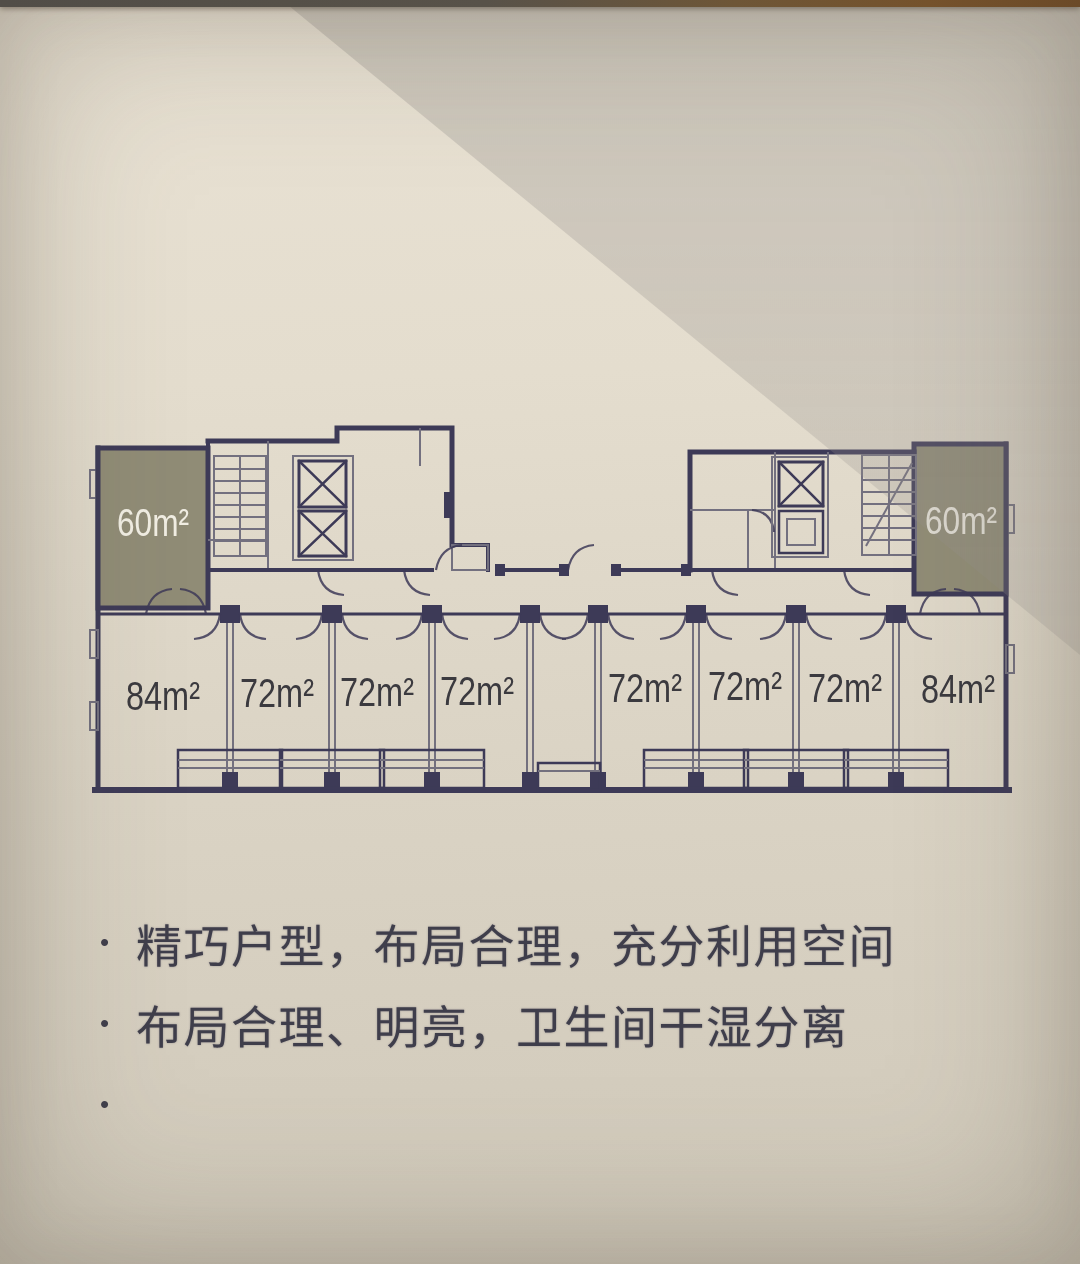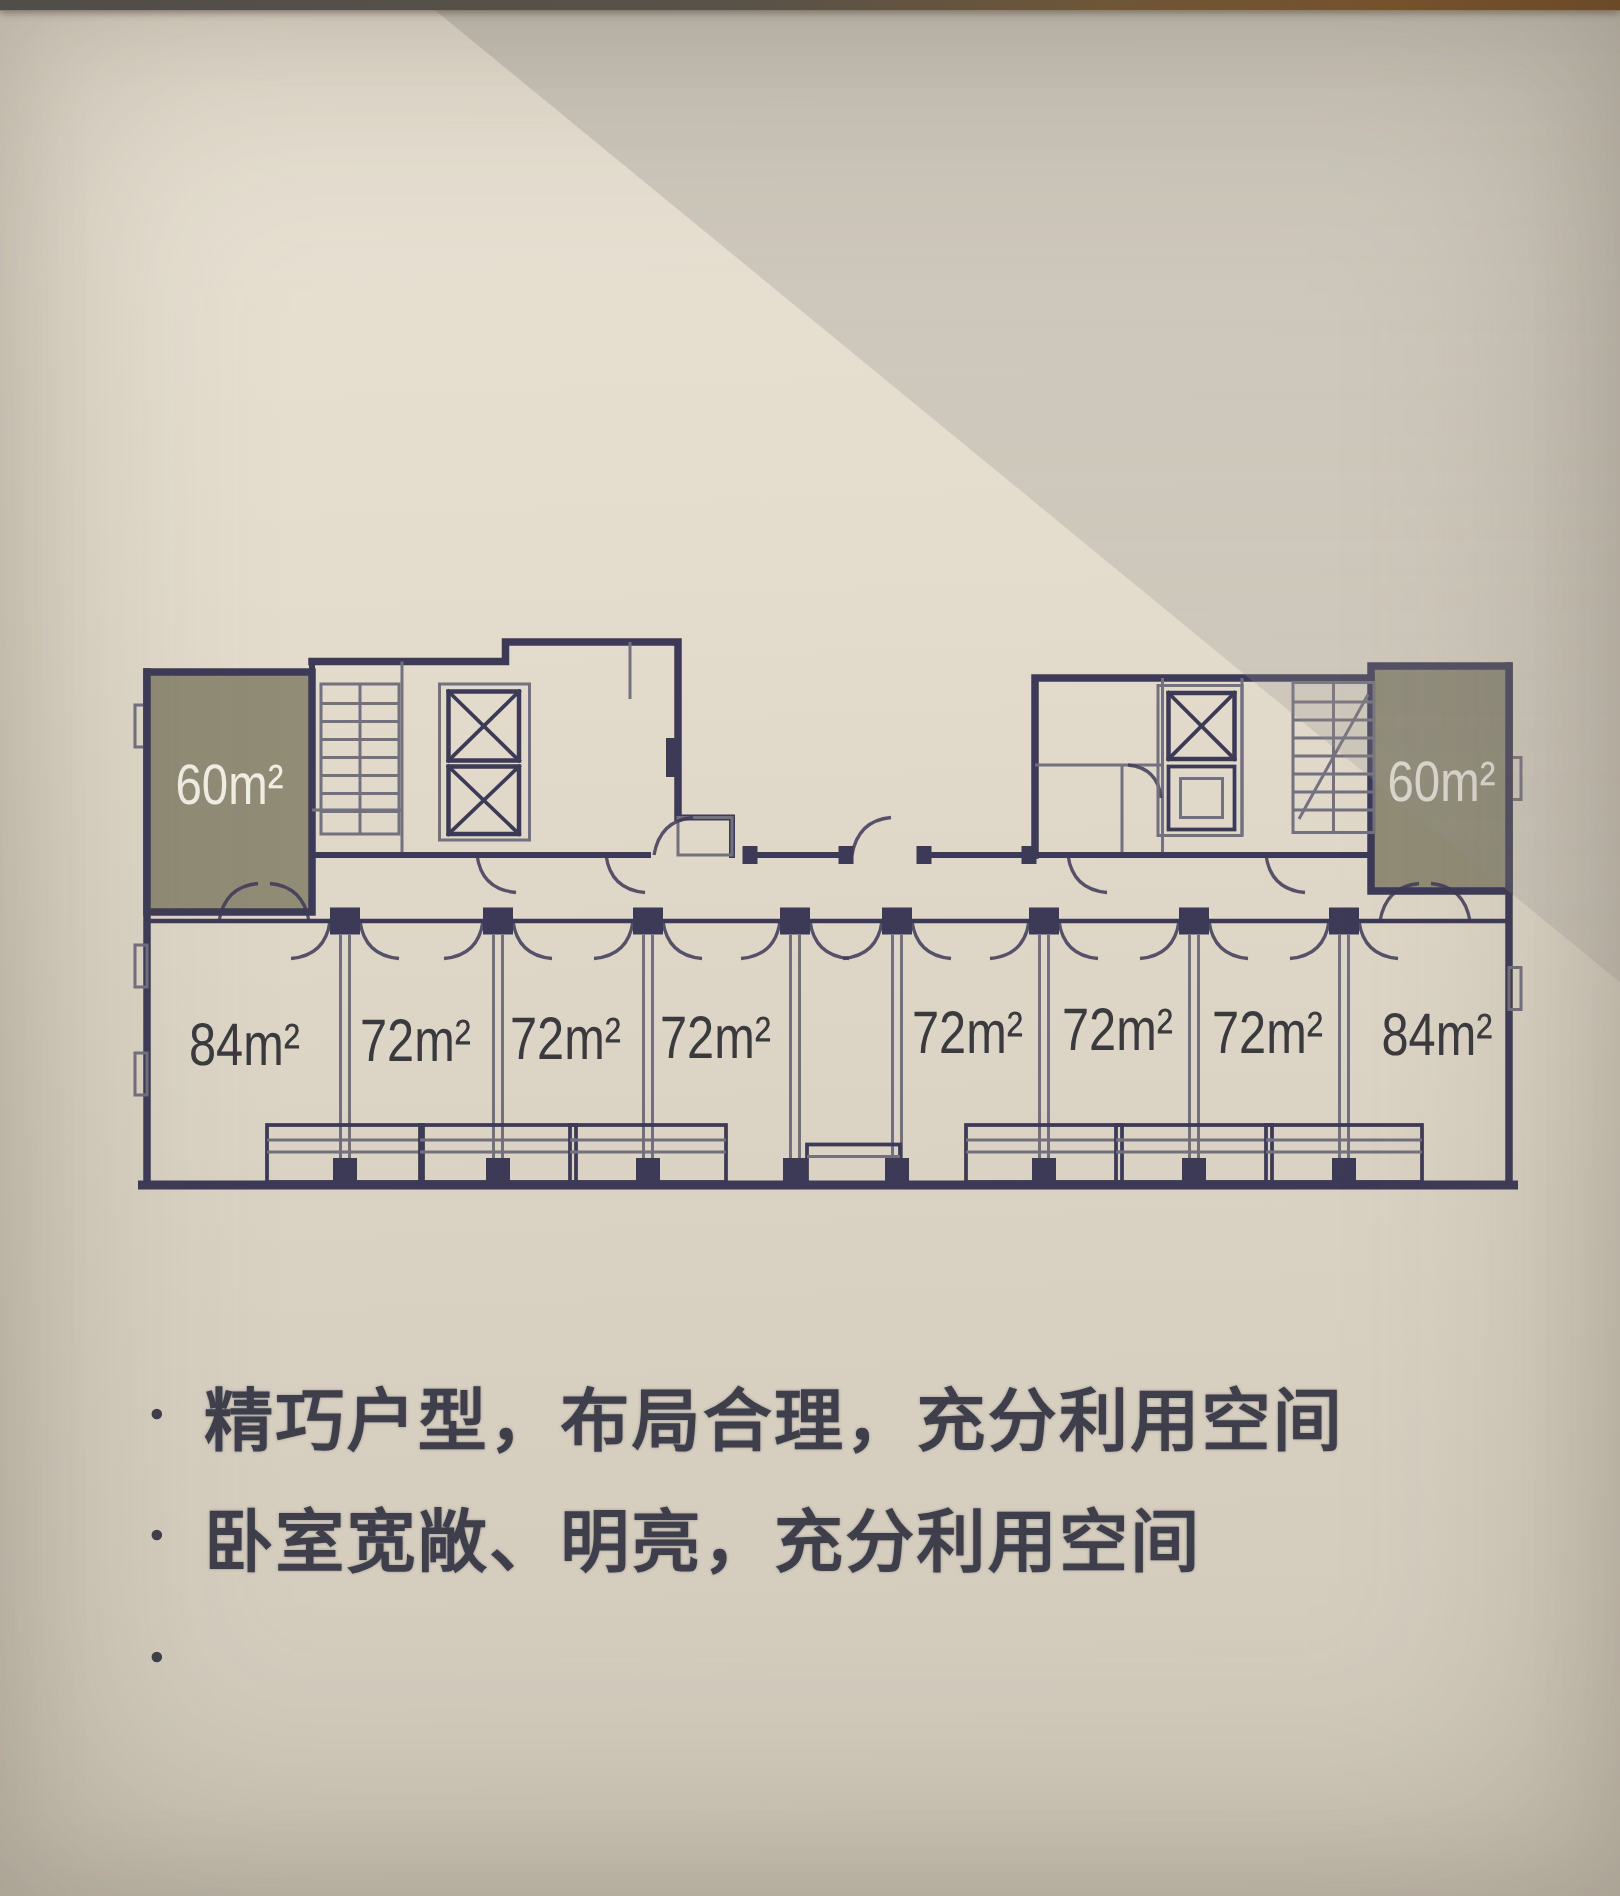--- a/index.html
+++ b/index.html
@@ -31,21 +31,21 @@
   .tl  { stroke: var(--c-partition,#6f6c7c); stroke-width:2; fill:none; }
   .fw  { fill: var(--c-wall,#373453); stroke:none; }
   .olive { fill: var(--c-unit-60-fill,#8d8973); stroke: var(--c-wall,#373453); stroke-width:5; }
   .arc { stroke: var(--c-wall,#373453); stroke-width:2.2; fill:none; opacity:.85; }
   .lbl60 { font-family:"Liberation Sans",sans-serif; font-size:38px; fill: var(--c-unit-60-label,#f2efe5); text-anchor:middle; }
   .lblA  { font-family:"Liberation Sans",sans-serif; font-size:40px; fill: var(--c-area-label,#35343a); text-anchor:middle; }
   .features { position:absolute; left:92px; top:902px; }
   .feature { display:flex; align-items:center; height:81px; }
   .dot { width:36px; font-size:26px; color:var(--c-feature-text,#3f3e4b); padding-left:8px; }
   .ftext {
-    font-weight:bold; font-size:46px; letter-spacing:1.5px;
+    font-weight:normal; font-size:46px; letter-spacing:1.5px;
     color:var(--c-feature-text,#3f3e4b);
     text-shadow:0 0 2px rgba(70,68,85,.45);
     white-space:nowrap;
   }
 </style>
 </head>
 <body>
 
 <div class="photo">
 
@@ -267,21 +267,21 @@
     </g>
   </svg>
 
   <div class="features">
     <div class="feature">
       <span class="dot">•</span>
       <span class="ftext">精巧户型，布局合理，充分利用空间</span>
     </div>
     <div class="feature">
       <span class="dot">•</span>
-      <span class="ftext">卧室宽敞、明亮，充分利用空间</span>
+      <span class="ftext">布局合理、明亮，卫生间干湿分离</span>
     </div>
     <div class="feature">
       <span class="dot">•</span>
     </div>
   </div>
 
   <div class="shade"></div>
   <div class="vignette"></div>
   <div class="topedge"></div>
 </div>

